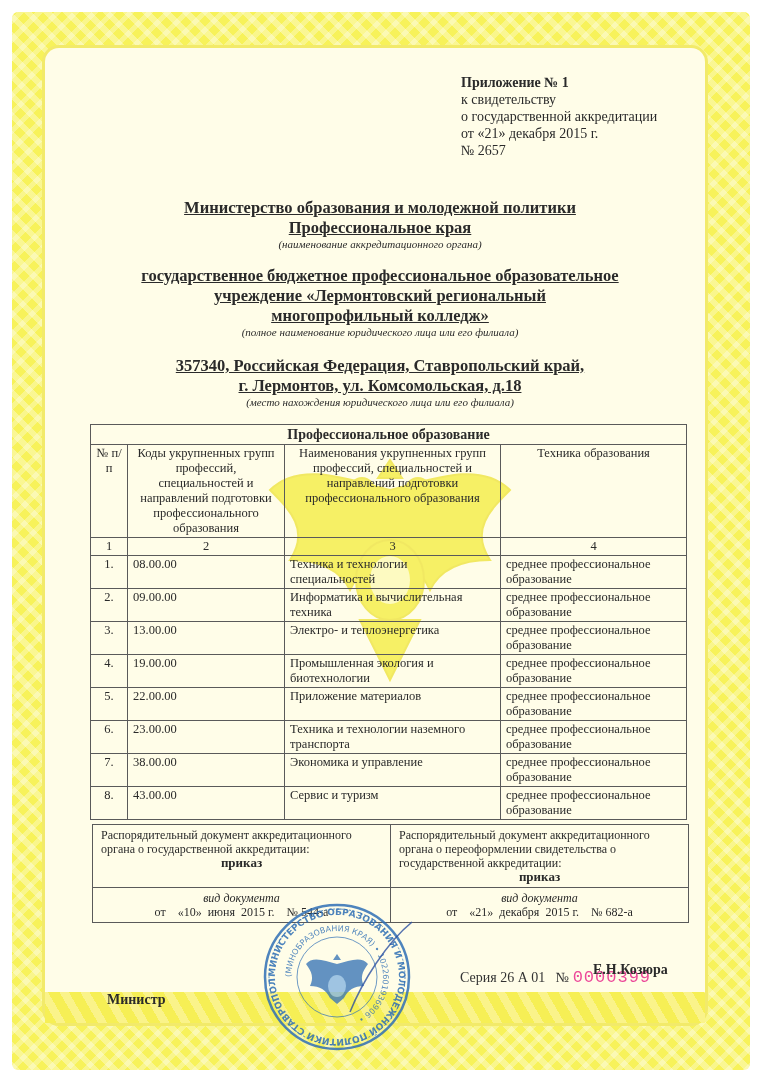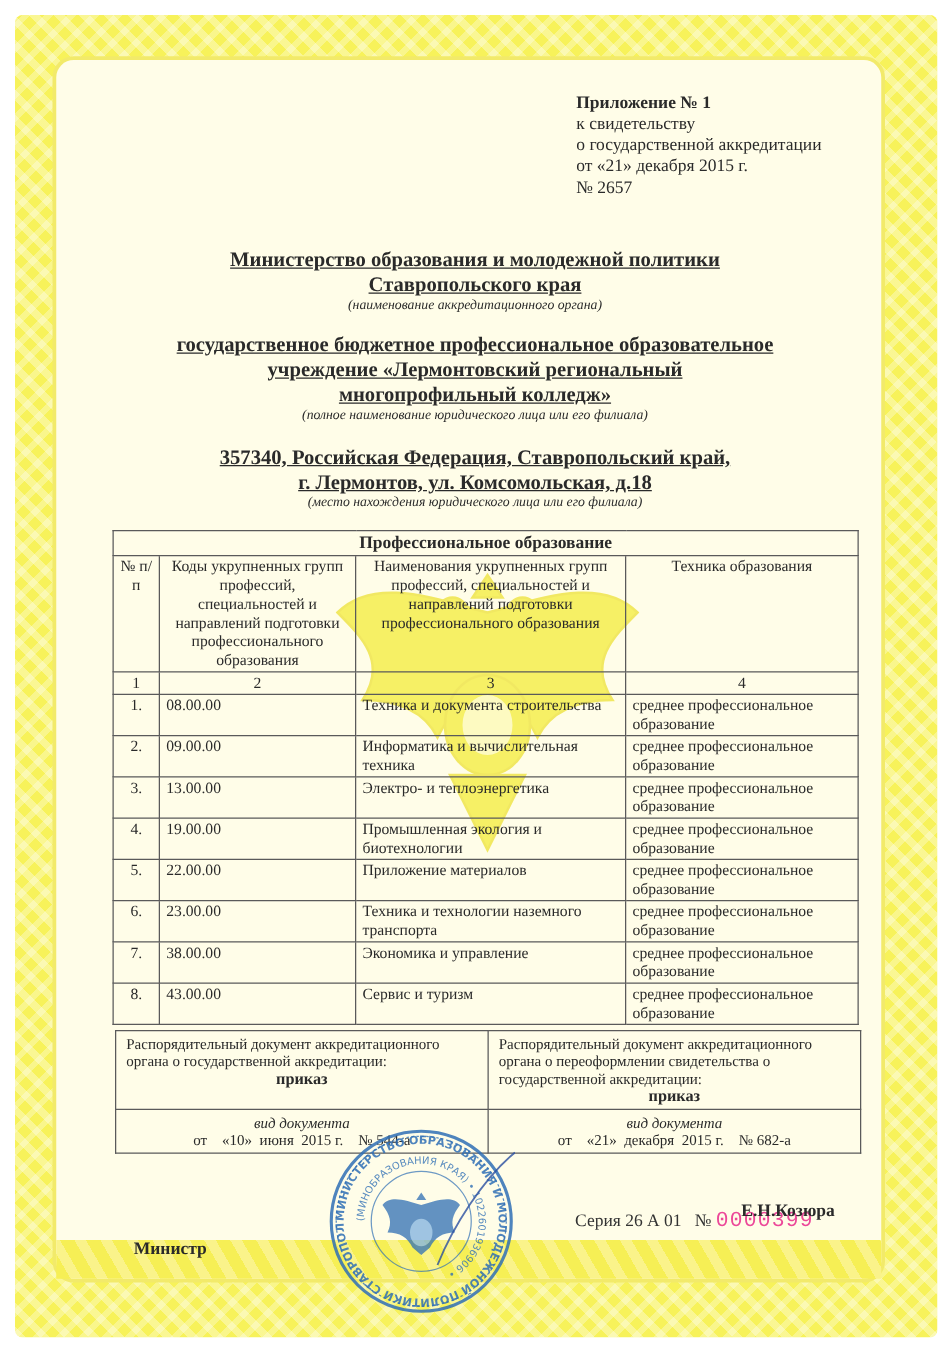--- a/index.html
+++ b/index.html
@@ -92,21 +92,21 @@
 <div class="abs appendix">
   <div class="title">Приложение № 1</div>
   <div>к свидетельству</div>
   <div>о государственной аккредитации</div>
   <div>от «21» декабря 2015 г.</div>
   <div>№ 2657</div>
 </div>
 
 <div class="abs center-block" style="top:198px">
   <div class="bold-u">Министерство образования и молодежной политики</div>
-  <div class="bold-u">Ставропольского края</div>
+  <div class="bold-u">Профессиональное края</div>
   <div class="caption">(наименование аккредитационного органа)</div>
 </div>
 
 <div class="abs center-block" style="top:266px">
   <div class="bold-u">государственное бюджетное профессиональное образовательное</div>
   <div class="bold-u">учреждение «Лермонтовский региональный</div>
   <div class="bold-u">многопрофильный колледж»</div>
   <div class="caption">(полное наименование юридического лица или его филиала)</div>
 </div>
 
@@ -129,21 +129,21 @@
   </tr>
   <tr>
     <td class="c">1</td>
     <td class="c">2</td>
     <td class="c">3</td>
     <td class="c">4</td>
   </tr>
   <tr class="row">
     <td class="num">1.</td>
     <td>08.00.00</td>
-    <td>Техника и документа строительства</td>
+    <td>Техника и технологии специальностей</td>
     <td>среднее профессиональное образование</td>
   </tr>
   <tr class="row">
     <td class="num">2.</td>
     <td>09.00.00</td>
     <td>Информатика и вычислительная техника</td>
     <td>среднее профессиональное образование</td>
   </tr>
   <tr class="row">
     <td class="num">3.</td>

